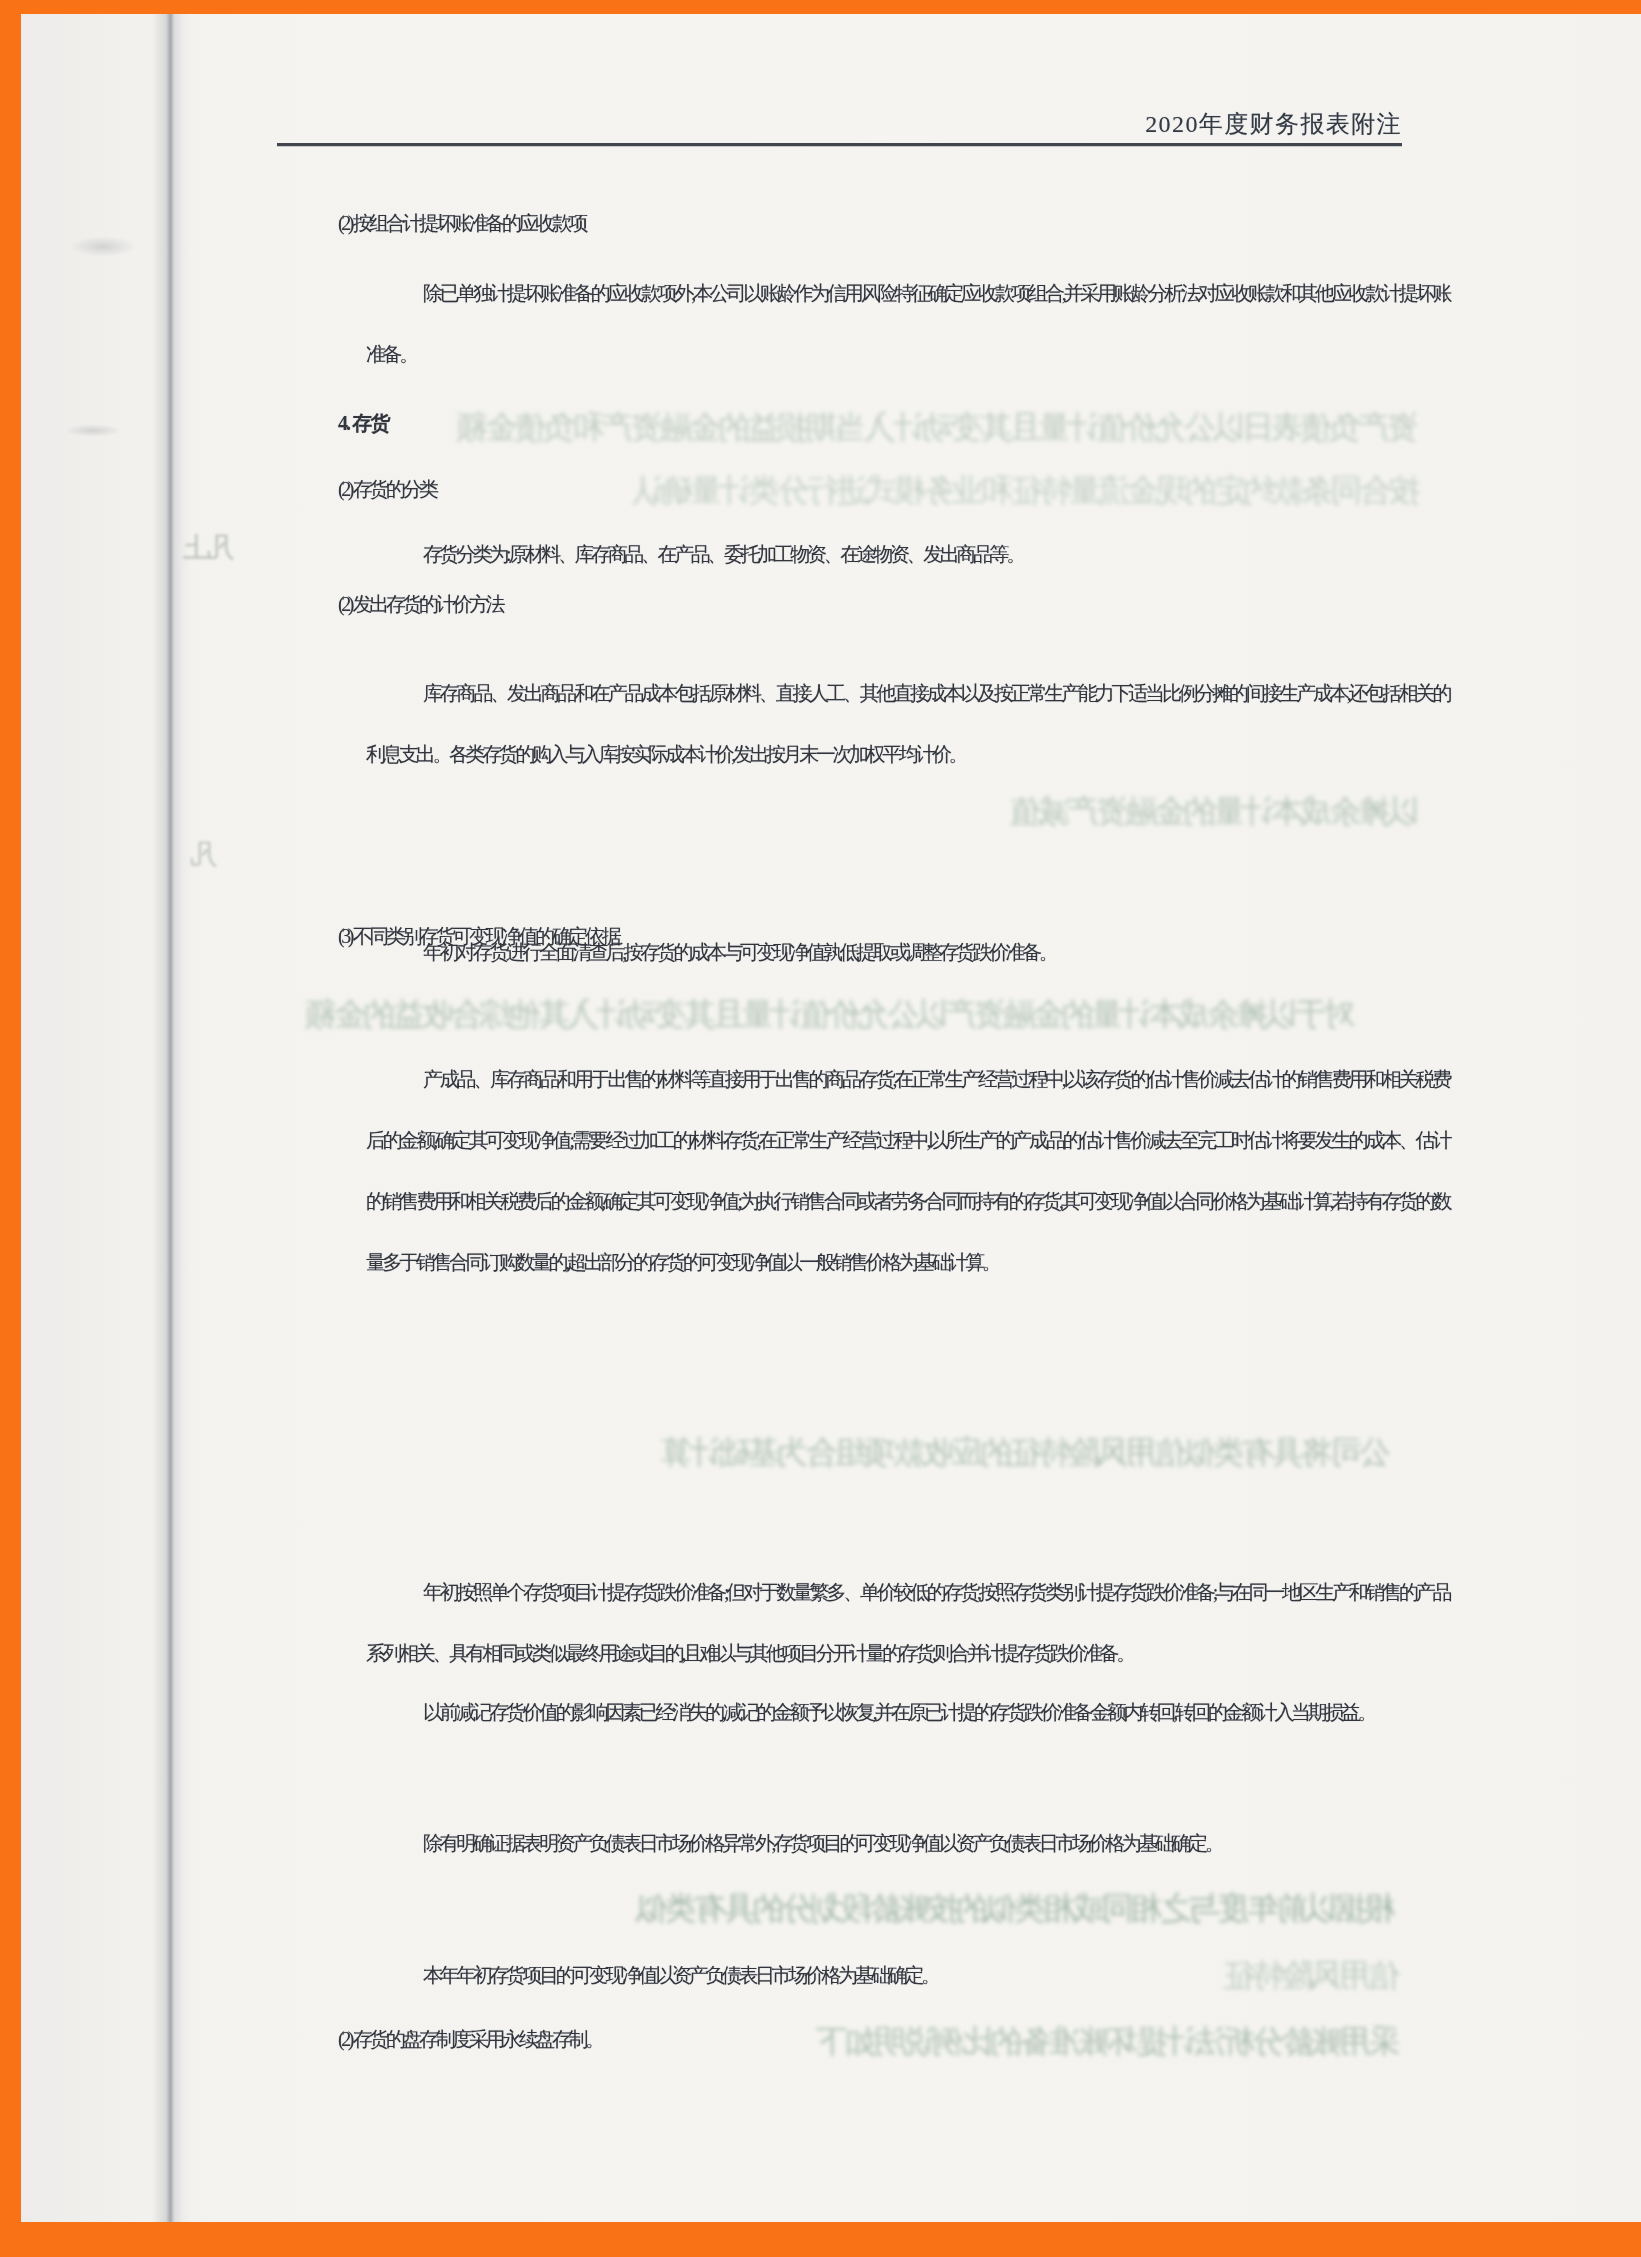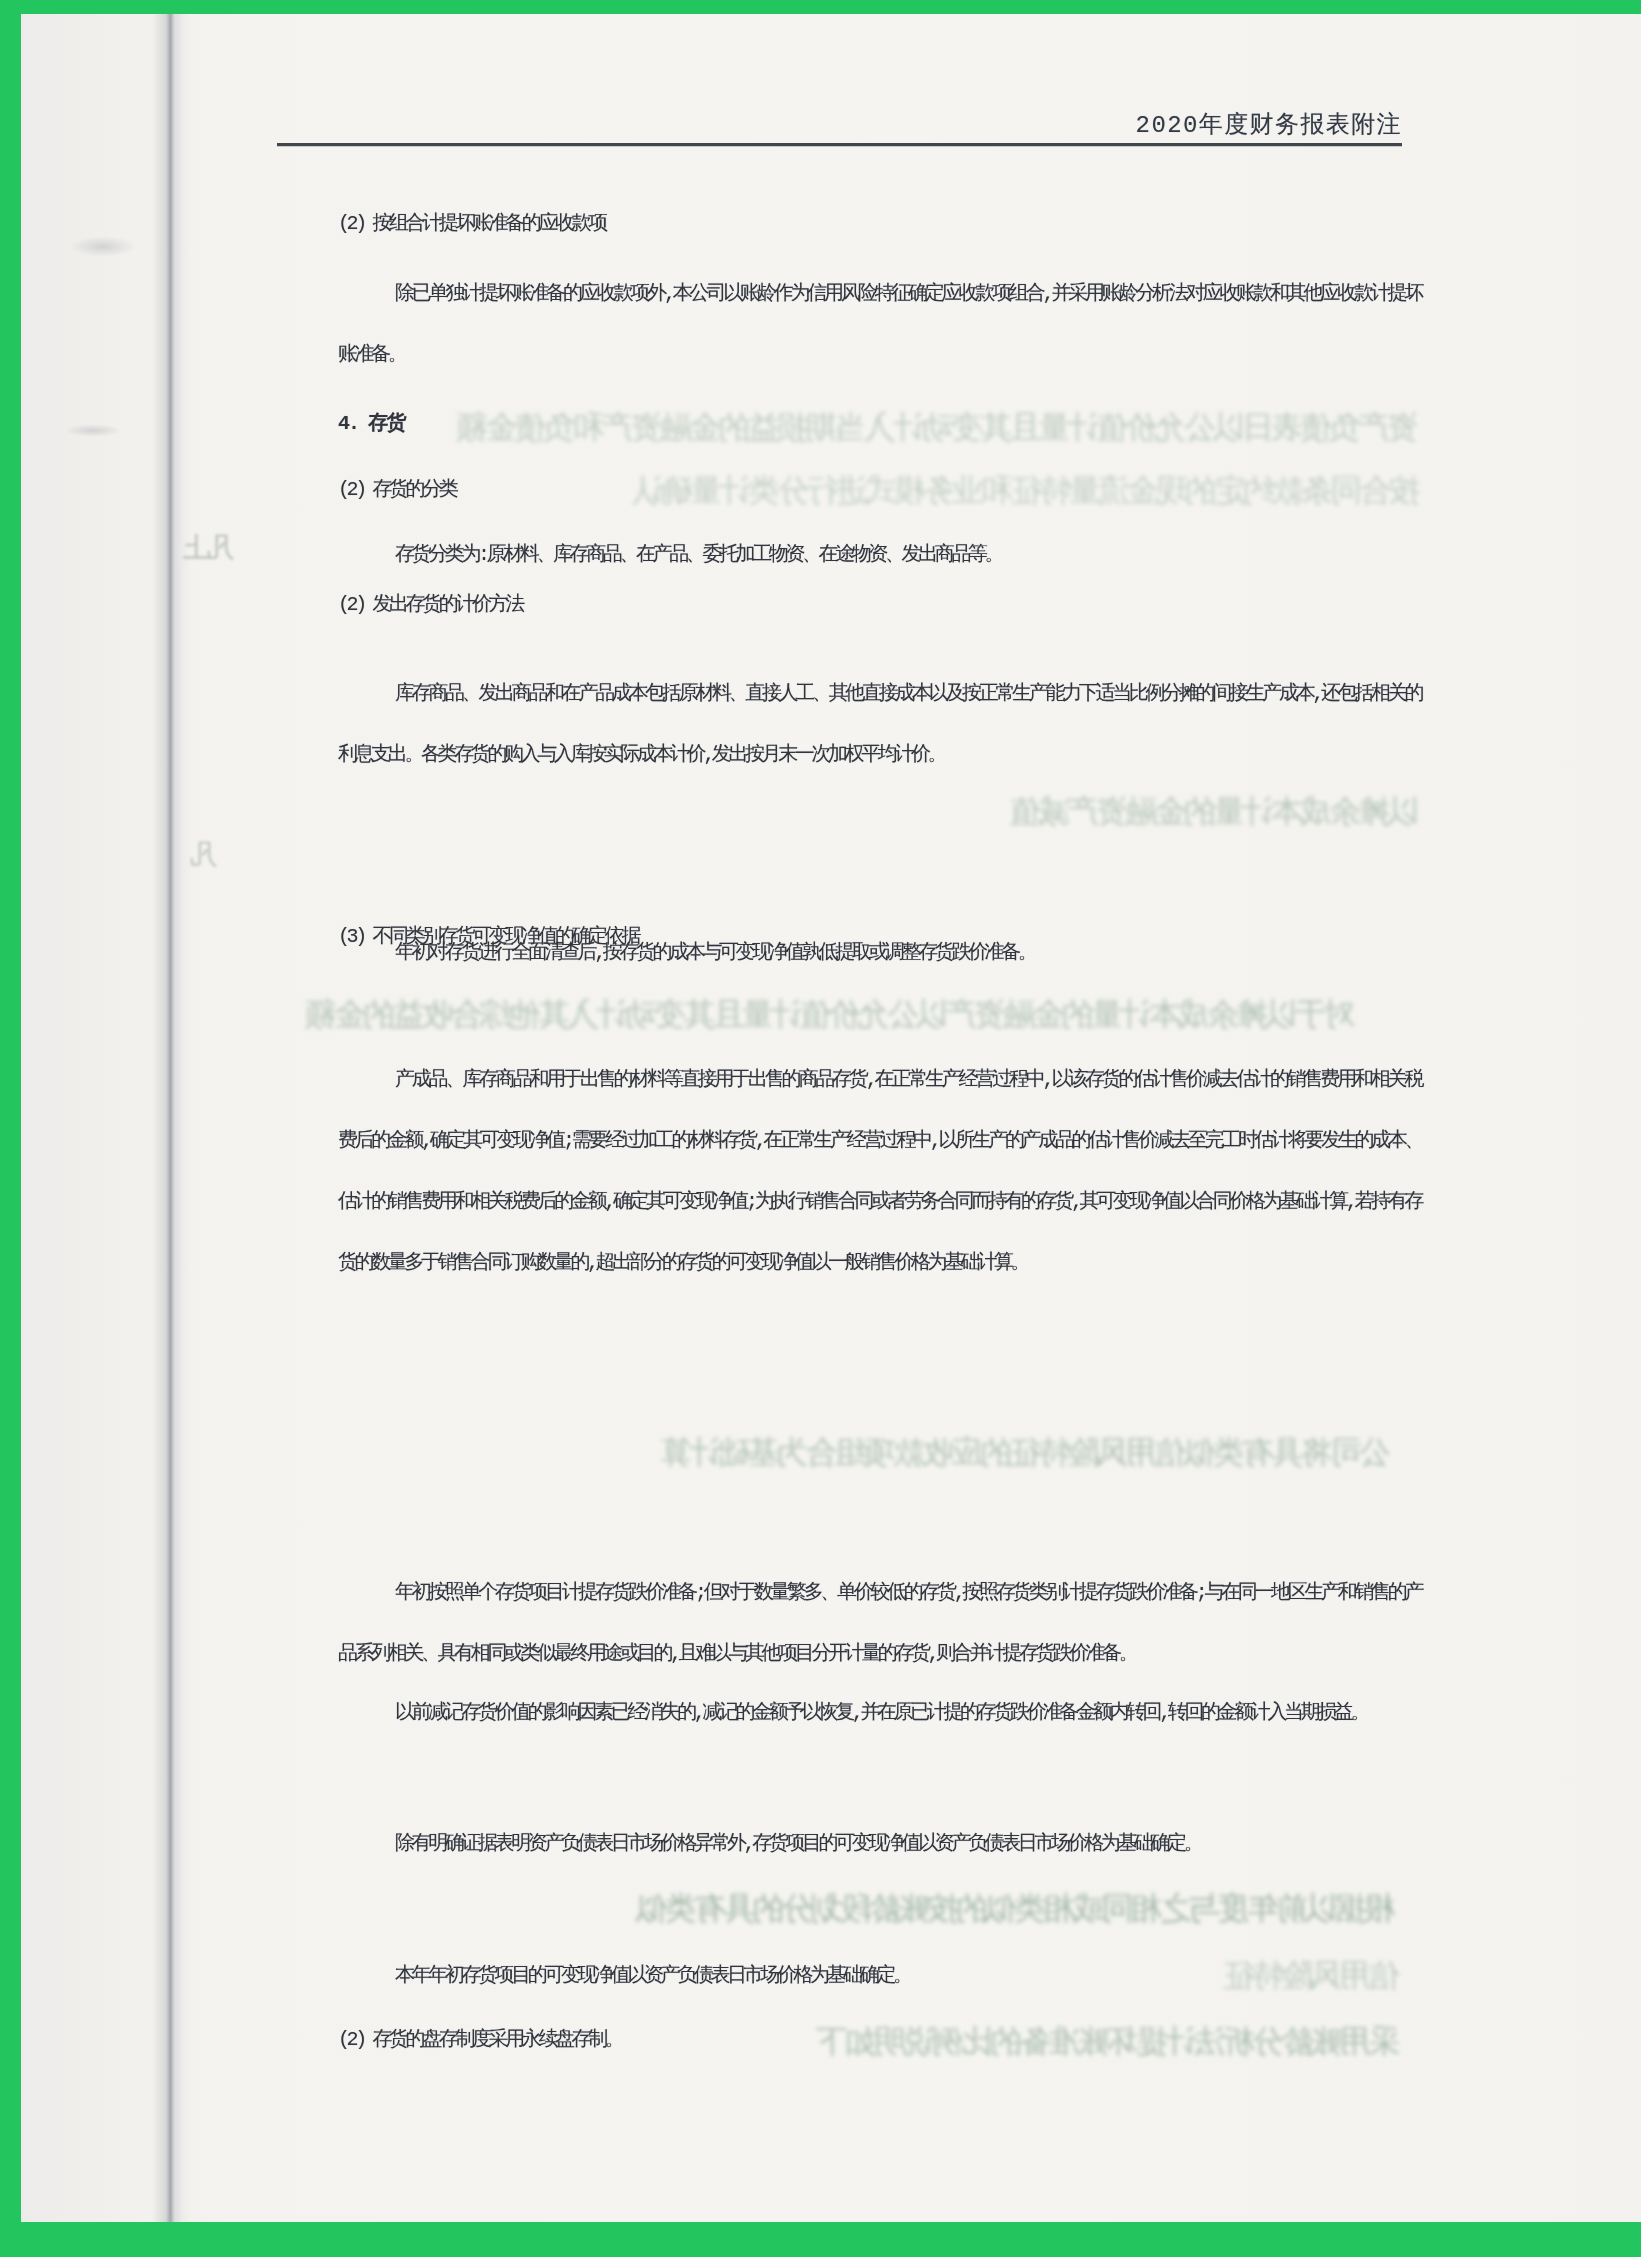--- a/index.html
+++ b/index.html
@@ -1,17 +1,17 @@
 <!DOCTYPE html>
 <html><head>
 <meta charset="utf-8">
 <style>
   html,body{margin:0;padding:0;background:#ffffff;}
-  #scan{position:relative;width:1641px;height:2257px;background:#22c55e;overflow:hidden;
-        font-family:Liberation Mono, monospace;}
+  #scan{position:relative;width:1641px;height:2257px;background:#f97316;overflow:hidden;
+        font-family:Liberation Serif, serif;}
   
   #paper{position:absolute;left:21px;top:13.5px;right:0;bottom:35px;
          background:linear-gradient(90deg,#edecea 0%,#f2f1ee 7%,#f4f3f0 14%,#f5f4f1 55%,#f3f2ef 100%);}
   
   #crease{position:absolute;left:131px;top:0;bottom:0;width:39px;pointer-events:none;
           background:linear-gradient(90deg,
             rgba(140,145,155,0) 0%,
             rgba(150,152,158,0.30) 36%,
             rgba(106,113,126,0.58) 47%,
             rgba(158,163,173,0.26) 58%,
@@ -24,21 +24,21 @@
   
   #header-title{position:absolute;top:108px;right:239px;font-size:24px;letter-spacing:1.4px;
                 color:#333a44;white-space:nowrap;text-shadow:0 0 1px rgba(70,80,100,.4);}
   #header-rule{position:absolute;left:277px;top:143px;width:1125px;height:2.9px;background:#41454d;
                box-shadow:0 1px 0 rgba(65,70,80,.25);}
 
   
   #content{position:absolute;left:338px;top:0;width:1083px;color:#32353c;}
   .para{position:absolute;left:0;width:1083px;font-size:20px;line-height:61px;letter-spacing:-3.4px;
         text-align:justify;margin:0;text-shadow:0 0 1px rgba(75,85,105,.42);}
-  .para.body{text-indent:57px;}
+  .para.body{text-indent:57px;margin-left:28px;}
   .para.bold{font-weight:700;letter-spacing:-1.9px;}
   .p1{top:193px;}  .p2{top:263px;}  .p3{top:393px;}  .p4{top:459px;}
   .p5{top:524px;}  .p6{top:574px;}  .p7{top:663px;}  .p8{top:906px;}
   .p9{top:922px;}  .p10{top:1049px;}.p11{top:1562px;}.p12{top:1682px;}
   .p13{top:1813px;}.p14{top:1945px;}.p15{top:2009px;}
 
   
   .ghost{position:absolute;height:42px;font-size:32px;letter-spacing:-2.9px;color:#557f63;
          filter:blur(2.3px);transform:scaleX(-1);white-space:nowrap;overflow:hidden;
          pointer-events:none;z-index:1;}

